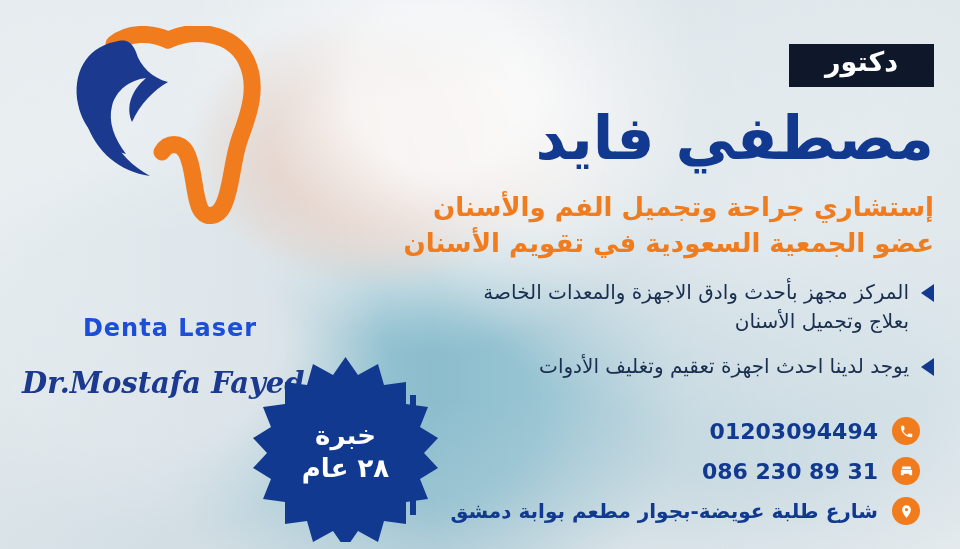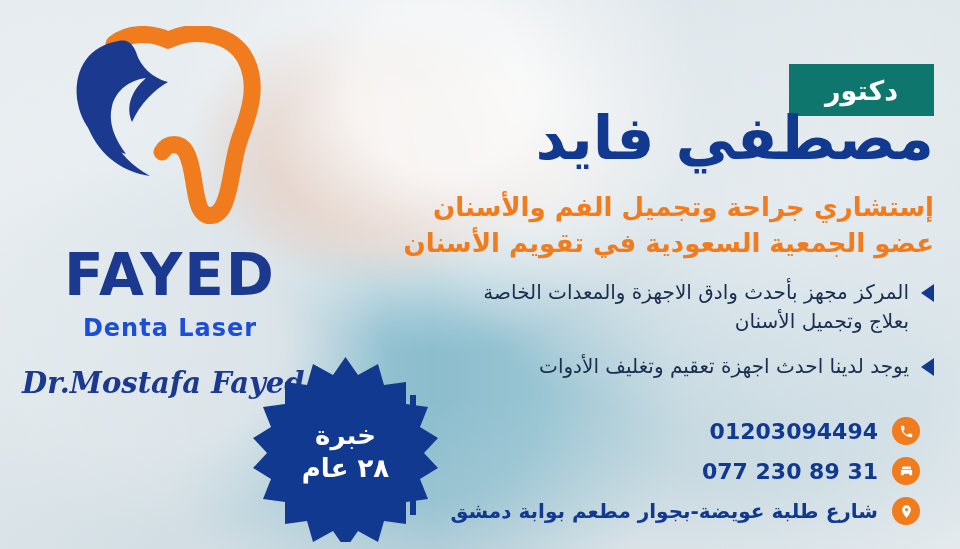--- a/index.html
+++ b/index.html
@@ -89,27 +89,26 @@
   }
 
   
   .right{
     position:absolute;right:0;top:0;width:600px;height:549px;
     direction:rtl;
     text-align:right;
   }
   .doctor-tag{
     position:absolute;right:26px;top:44px;
-    background:#0f766e;
+    background:#0f172a;
     color:#fff;
     font-weight:bold;
     font-size:27px;
-    padding:11px 36px 10px 36px;
+    padding:2px 36px 10px 36px;
     letter-spacing:1px;
-    margin-top:20px;
   }
   .doctor-name{
     position:absolute;right:26px;top:104px;
     color:#11398f;
     font-weight:bold;
     font-size:60px;
     line-height:1.15;
     letter-spacing:0px;
   }
   .spec1{
@@ -190,21 +189,20 @@
       <svg viewBox="0 0 220 200" width="220" height="200" aria-hidden="true">
 
         <path d="M112 14 C138 2 176 6 190 34 C203 60 193 88 184 112 C176 134 176 160 168 178 C162 192 148 194 143 180 C137 163 138 140 130 126 C124 116 112 116 106 126" fill="none" stroke="#f07c1e" stroke-width="17" stroke-linecap="round" stroke-linejoin="round"></path>
         <path d="M112 14 C95 6 72 6 58 18" fill="none" stroke="#f07c1e" stroke-width="17" stroke-linecap="round"></path>
 
         <path d="M58 16 C30 22 16 48 22 78 C27 104 48 122 70 128 C58 112 52 96 56 80 C60 64 74 54 90 52 C74 66 70 82 76 96 C84 78 98 64 112 56 C96 52 84 40 80 26 C74 12 66 14 58 16 Z" fill="#1b3a8f"></path>
         <path d="M30 96 C40 126 64 146 94 150 C76 140 62 126 56 110 Z" fill="#1b3a8f"></path>
       </svg>
     </div>
 
-    <div class="brand-fayed">FAYED</div>
     <div class="brand-sub">Denta  Laser</div>
     <div class="brand-script">Dr.Mostafa Fayed</div>
   </div>
 
   <div class="badge">
     <svg viewBox="0 0 185 185" width="185" height="185" aria-hidden="true">
       <polygon points="92.5,0 105,18 125,7 131,28 153,25 153,47 175,50 167,70 185,81 171,96 185,111 167,122 175,142 153,145 153,167 131,164 125,185 105,174 92.5,192 80,174 60,185 54,164 32,167 32,145 10,142 18,122 0,111 14,96 0,81 18,70 10,50 32,47 32,25 54,28 60,7 80,18" fill="#11398f"></polygon>
     </svg>
     <div class="badge-text">
       <span>خبرة</span>
@@ -241,21 +239,21 @@
         </div>
         <div class="ctext">01203094494</div>
       </div>
 
       <div class="crow">
         <div class="cicon">
           <svg viewBox="0 0 24 24" width="15" height="15" fill="#fff" aria-hidden="true">
             <path d="M4 9h16c.6 0 1 .4 1 1v7c0 .6-.4 1-1 1h-2.5c-.6 0-1-.4-1-1v-1.5h-9V17c0 .6-.4 1-1 1H4c-.6 0-1-.4-1-1v-7c0-.6.4-1 1-1zM6 4h12c.6 0 1 .4 1 1v3H5V5c0-.6.4-1 1-1z"></path>
           </svg>
         </div>
-        <div class="ctext">077 230 89 31</div>
+        <div class="ctext">086 230 89 31</div>
       </div>
 
       <div class="crow">
         <div class="cicon">
           <svg viewBox="0 0 24 24" width="15" height="15" fill="#fff" aria-hidden="true">
             <path d="M12 2C8.1 2 5 5.1 5 9c0 5.2 7 13 7 13s7-7.8 7-13c0-3.9-3.1-7-7-7zm0 9.5A2.5 2.5 0 1 1 12 6.5a2.5 2.5 0 0 1 0 5z"></path>
           </svg>
         </div>
         <div class="ctext rtl">شارع طلبة عويضة-بجوار مطعم بوابة دمشق</div>
       </div>

